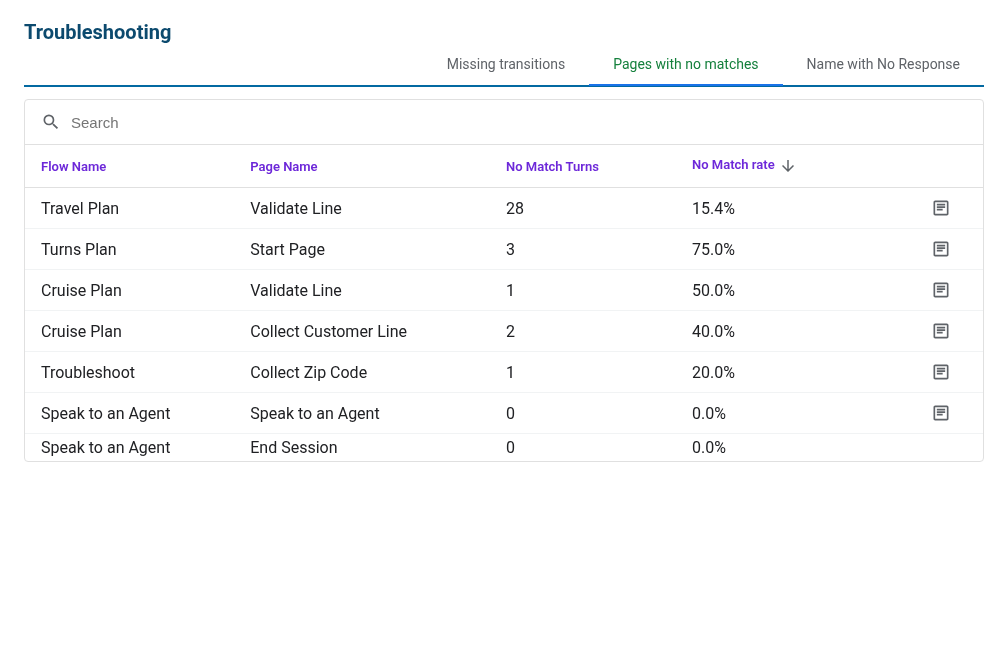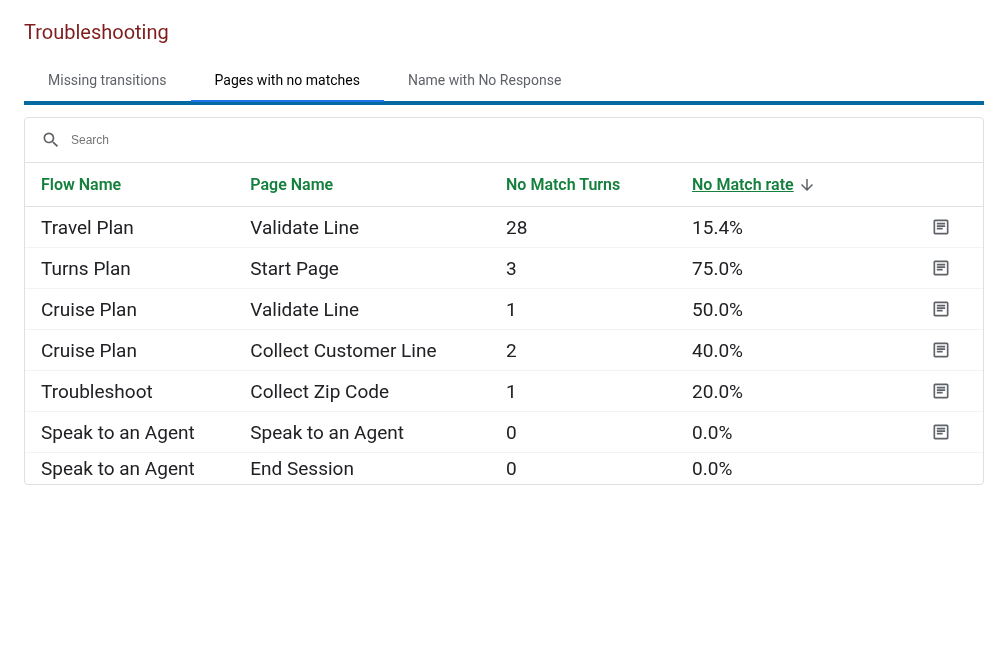--- a/index.html
+++ b/index.html
@@ -11,43 +11,43 @@
       width: 1008px;
       min-height: 664px;
     }
 
     .page-container {
       padding: 20px 24px 0 24px;
     }
 
     .page-title {
       font-size: 20px;
-      font-weight: 400;
-      color: #7f1d1d;
-      margin-bottom: 16px;
+      font-weight: 700;
+      color: #0c4a6e;
     }
 
     .tabs-container {
       display: flex;
-      border-bottom: 4px solid #0369a1;
+      border-bottom: 2px solid #0369a1;
       margin-bottom: 0;
+      justify-content: flex-end;
     }
 
     .tab {
       padding: 12px 24px;
       font-size: 14px;
       cursor: pointer;
       color: #5f6368;
       border-bottom: 2px solid transparent;
       margin-bottom: -1px;
       user-select: none;
     }
 
     .tab.active {
-      color: #000000;
+      color: #15803d;
       border-bottom: 2px solid #1a73e8;
     }
 
     .content-box {
       border: 1px solid #e0e0e0;
       border-radius: 4px;
       margin-top: 12px;
       overflow: hidden;
     }
 
@@ -55,21 +55,21 @@
       display: flex;
       align-items: center;
       padding: 12px 16px;
       border-bottom: 1px solid #e0e0e0;
       gap: 10px;
     }
 
     .search-bar input {
       border: none;
       outline: none;
-      font-size: 12px;
+      font-size: 15px;
       color: #ec4899;
       flex: 1;
       background: transparent;
     }
 
     .search-icon-wrap {
       color: #5f6368;
       display: flex;
       align-items: center;
     }
@@ -79,45 +79,44 @@
       border-collapse: collapse;
     }
 
     thead tr {
       background: #fff;
     }
 
     thead th {
       padding: 12px 16px;
       text-align: left;
-      font-size: 16px;
+      font-size: 13px;
       font-weight: 600;
-      color: #15803d;
+      color: #6d28d9;
       border-bottom: 1px solid #e0e0e0;
       white-space: nowrap;
     }
 
     .th-with-sort {
       display: flex;
-      align-items: flex-end;
+      align-items: flex-start;
       gap: 4px;
-      text-decoration: underline;
     }
 
     tbody tr {
       border-bottom: 1px solid #f1f3f4;
     }
 
     tbody tr:last-child {
       border-bottom: none;
     }
 
     tbody td {
       padding: 4px 16px;
-      font-size: 19px;
+      font-size: 16px;
       color: #202124;
     }
 
     .icon-btn {
       width: 32px;
       height: 32px;
       display: flex;
       align-items: center;
       justify-content: center;
       color: #5f6368;

